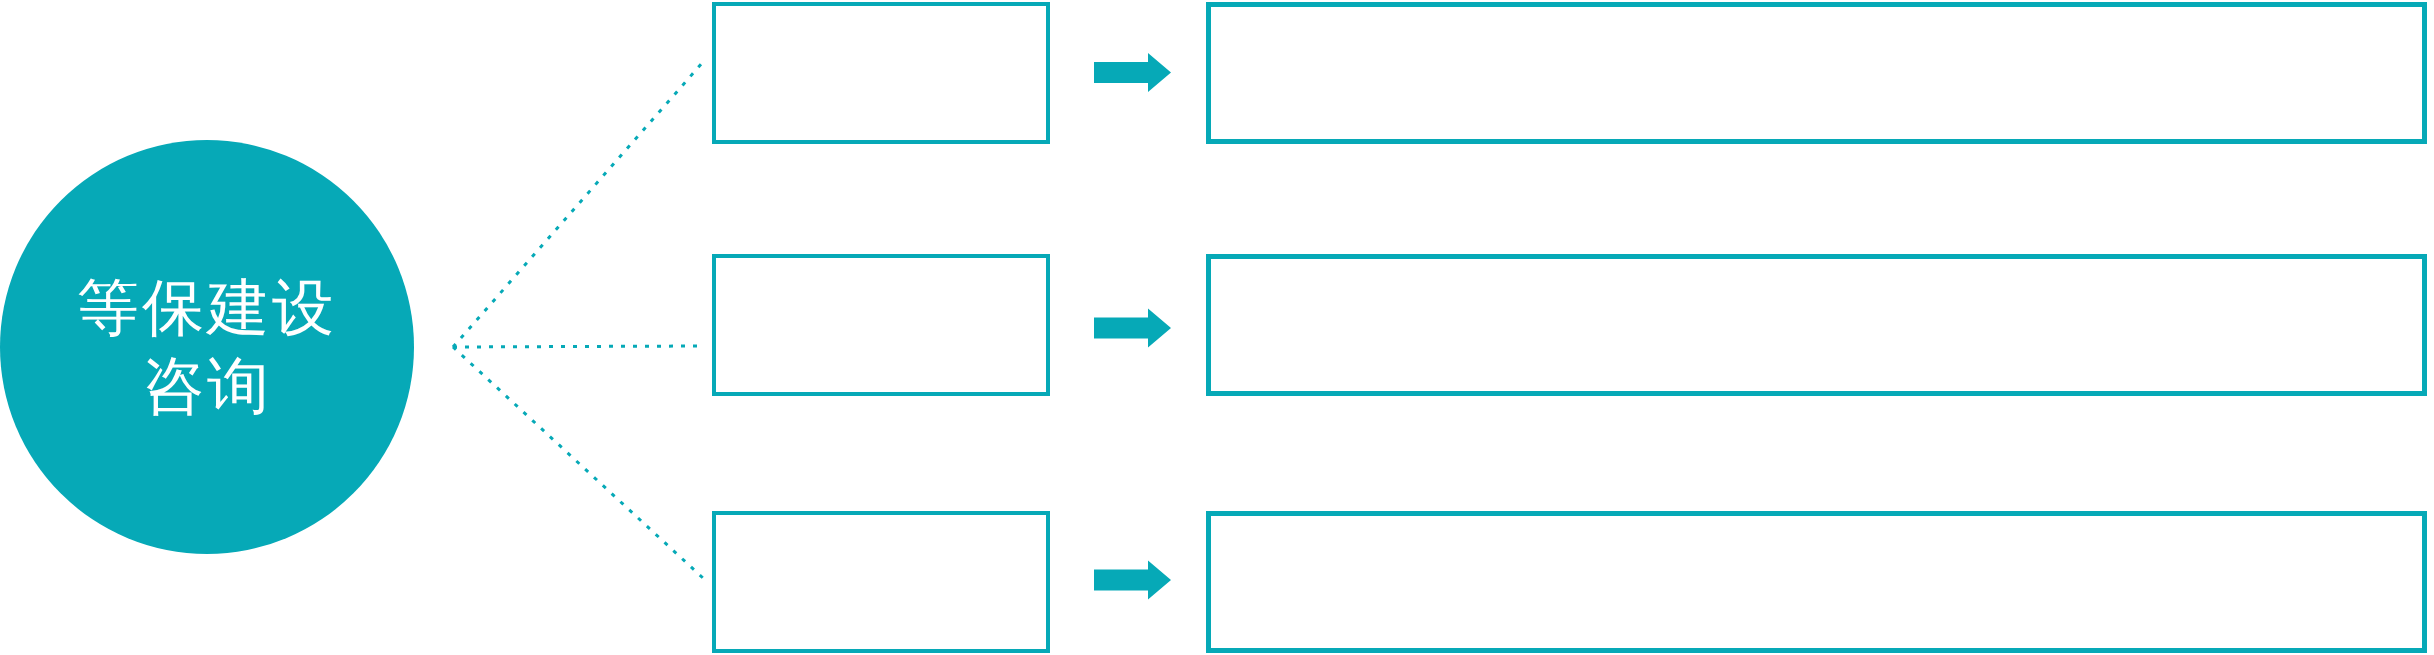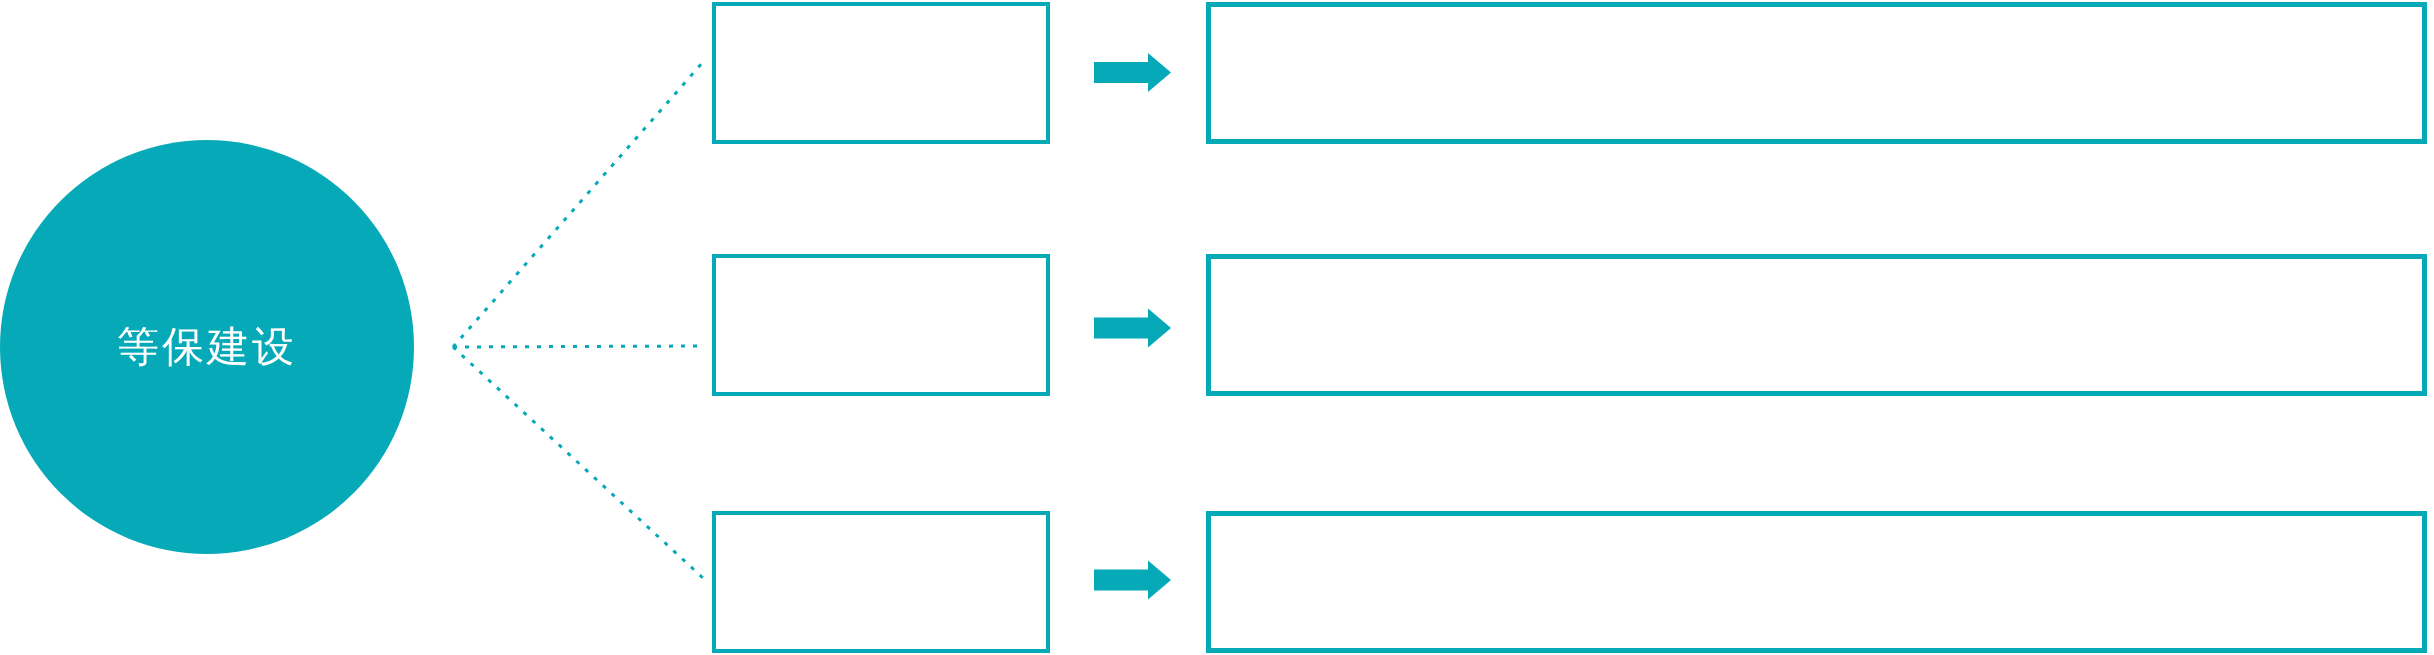--- a/index.html
+++ b/index.html
@@ -26,21 +26,21 @@
     position: absolute;
     left: 0;
     top: 140px;
     width: 414px;
     height: 414px;
     display: flex;
     flex-direction: column;
     align-items: center;
     justify-content: center;
     color: #ffffff;
-    font-size: 42px;
+    font-size: 62px;
     font-weight: 300;
     letter-spacing: 3px;
     line-height: 78px;
     text-align: center;
     pointer-events: none;
   }
   .step-box {
     position: absolute;
     left: 712px;
     width: 338px;
@@ -75,20 +75,21 @@
     <line x1="453" y1="347" x2="702" y2="346" stroke-width="3" stroke-dasharray="4 8" fill="none" stroke="#06a9b7"></line>
     <line x1="453" y1="347" x2="703" y2="578" stroke-width="3" stroke-dasharray="4 8" fill="none" stroke="#06a9b7"></line>
 
     <polygon points="1094,62 1148,62 1148,53 1171,72.5 1148,92 1148,83 1094,83" fill="#06a9b7"></polygon>
     <polygon points="1094,317.5 1148,317.5 1148,308.5 1171,328 1148,347.5 1148,338.5 1094,338.5" fill="#06a9b7"></polygon>
     <polygon points="1094,569.5 1148,569.5 1148,560.5 1171,580 1148,599.5 1148,590.5 1094,590.5" fill="#06a9b7"></polygon>
   </svg>
 
   <div class="hub-label">
     <div>等保建设</div>
+    <div>咨询</div>
   </div>
 
   <div class="step-box row-1"></div>
   <div class="detail-box row-1"></div>
 
   <div class="step-box row-2"></div>
   <div class="detail-box row-2"></div>
 
   <div class="step-box row-3"></div>
   <div class="detail-box row-3"></div>

